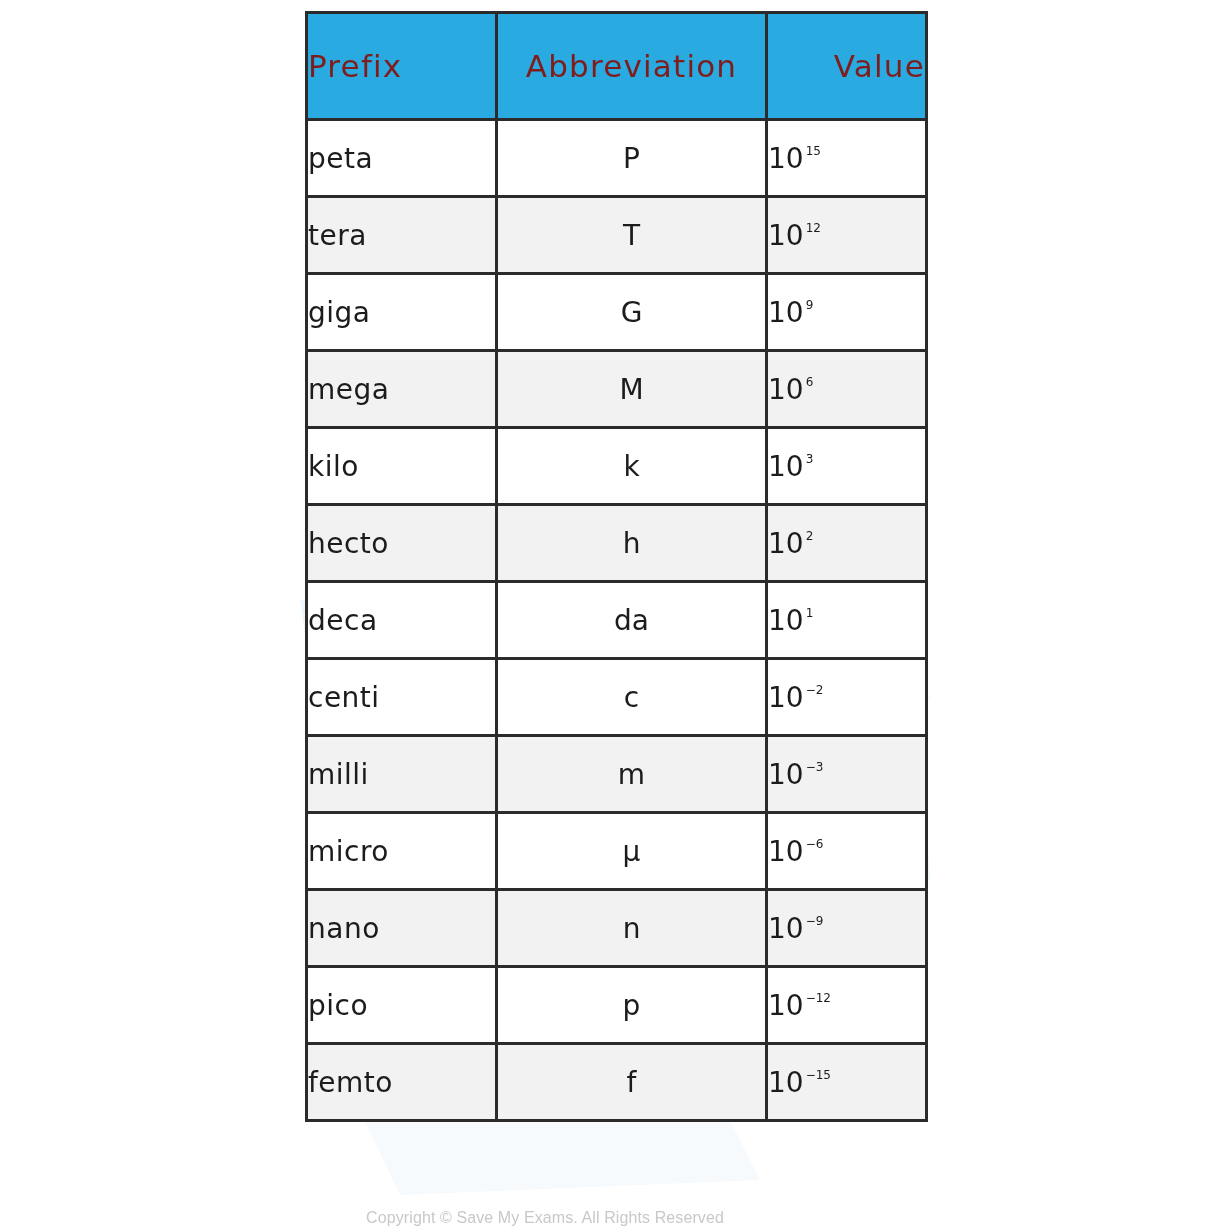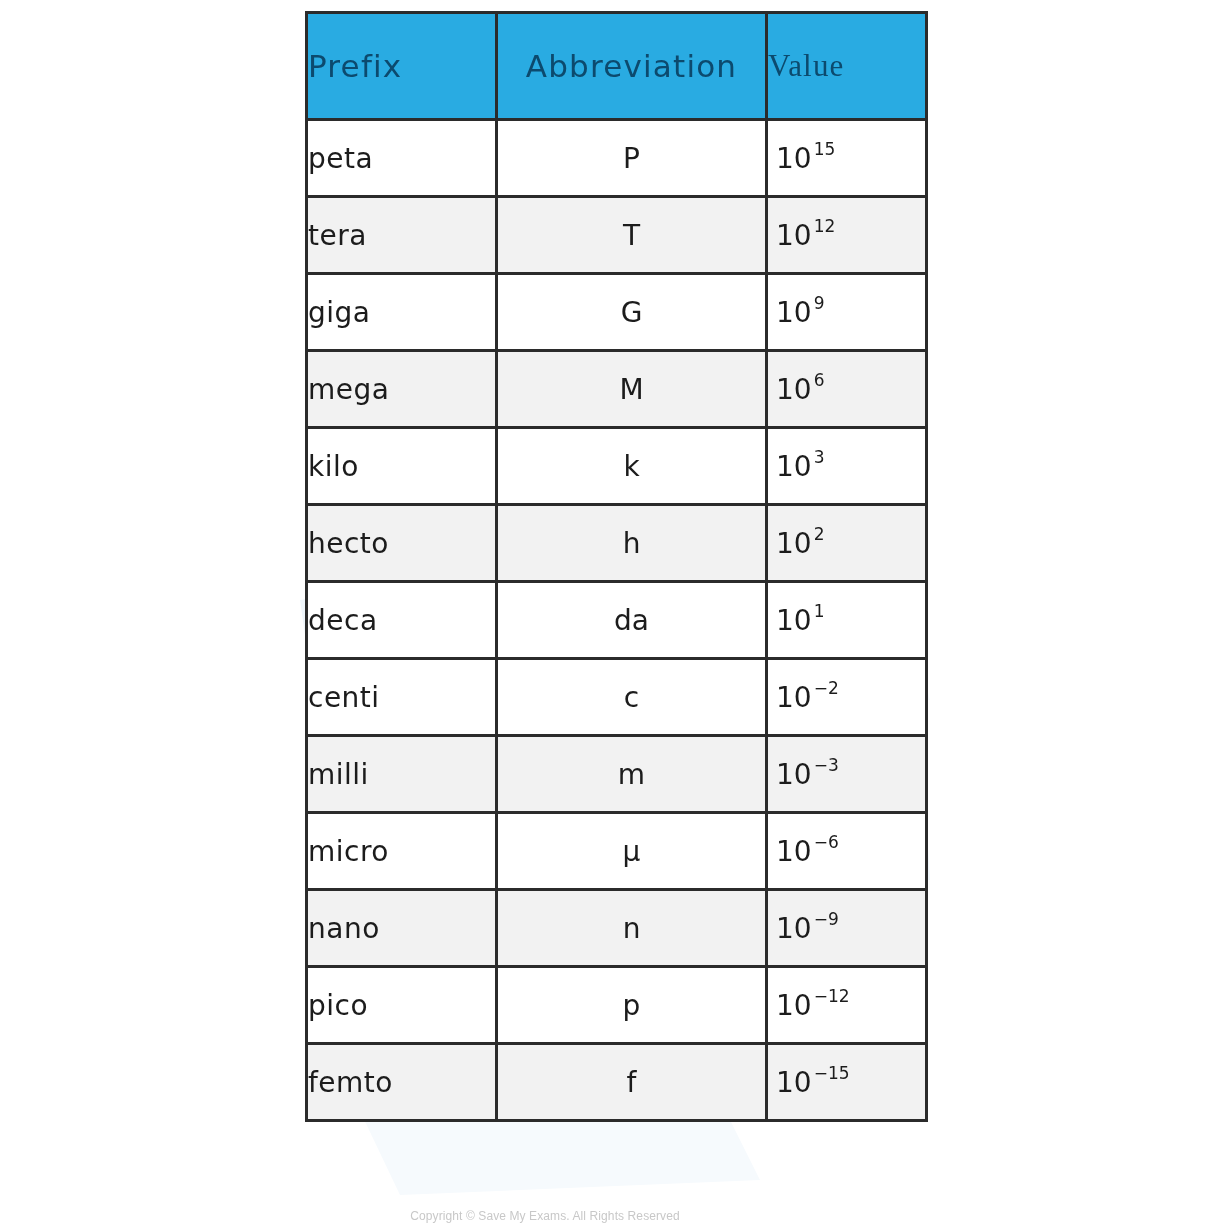--- a/index.html
+++ b/index.html
@@ -56,36 +56,35 @@
   table.prefix-table td {
     border: 3px solid #2b2b2b;
     padding: 0;
     vertical-align: middle;
   }
 
   
   tr.header-row th {
     background: #29abe2;
     height: 104px;
-    color: #0c4a6e;
+    color: #7f1d1d;
     font-size: 31px;
     font-weight: 400;
     letter-spacing: 1.2px;
   }
   th.th-prefix {
     text-align: left;
     padding-left: 20px;
   }
   th.th-abbrev {
     text-align: center;
   }
   th.th-value {
-    text-align: left;
+    text-align: right;
     padding-right: 14px;
-    font-family: Liberation Serif, serif;
   }
 
   
   tbody tr { height: 77px; }
   tbody tr.row-light td { background: #ffffff; }
   tbody tr.row-shade td { background: #f2f2f2; }
 
   td.cell-prefix {
     text-align: left;
     padding-left: 20px;
@@ -102,38 +101,37 @@
   }
   td.cell-value {
     text-align: left;
     padding-left: 48px;
     font-size: 28px;
     font-weight: 400;
     color: #1c1c1c;
   }
   .pow-base {
     font-size: 28px;
-    margin-left: 8px;
   }
   .pow-exp {
-    font-size: 17px;
+    font-size: 12px;
     vertical-align: super;
     line-height: 0;
     position: relative;
     top: -2px;
     left: 2px;
   }
 
   #copyright-note {
     position: absolute;
     left: 0;
     top: 1209px;
     width: 1090px;
     text-align: center;
-    font-size: 12px;
+    font-size: 16px;
     color: #c8c8c8;
     font-family: "Liberation Sans", sans-serif;
     letter-spacing: 0.1px;
   }
 </style>
 </head>
 <body>
 
 <svg id="watermark-layer" viewBox="0 0 1226 1232" xmlns="http://www.w3.org/2000/svg" aria-hidden="true">
   <g fill="#eff6fb">

